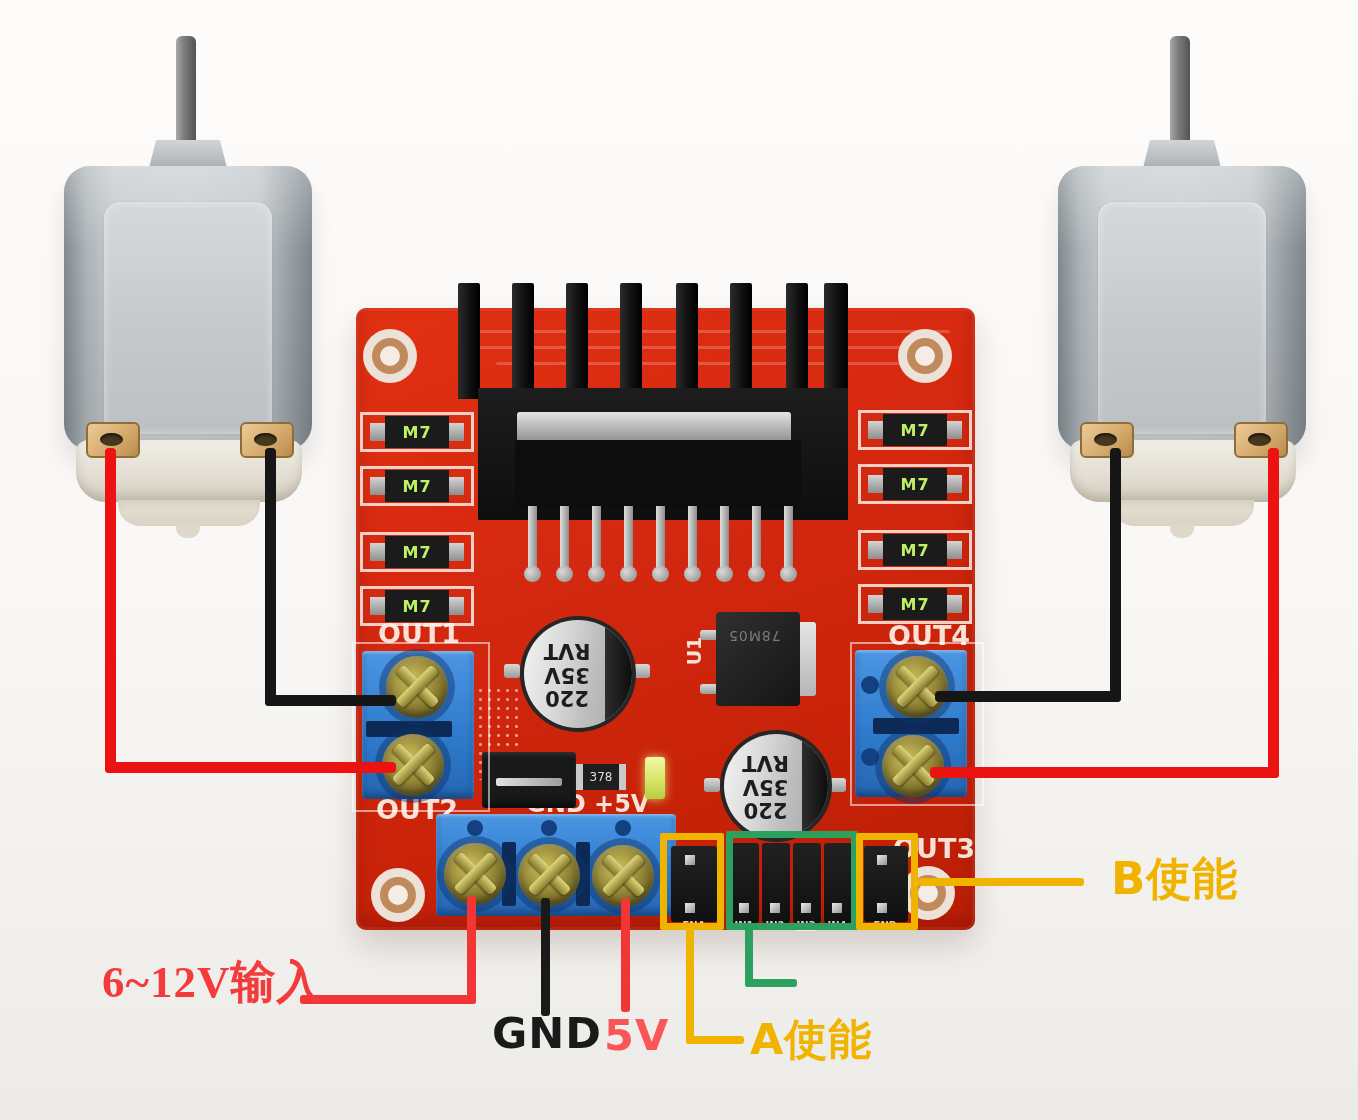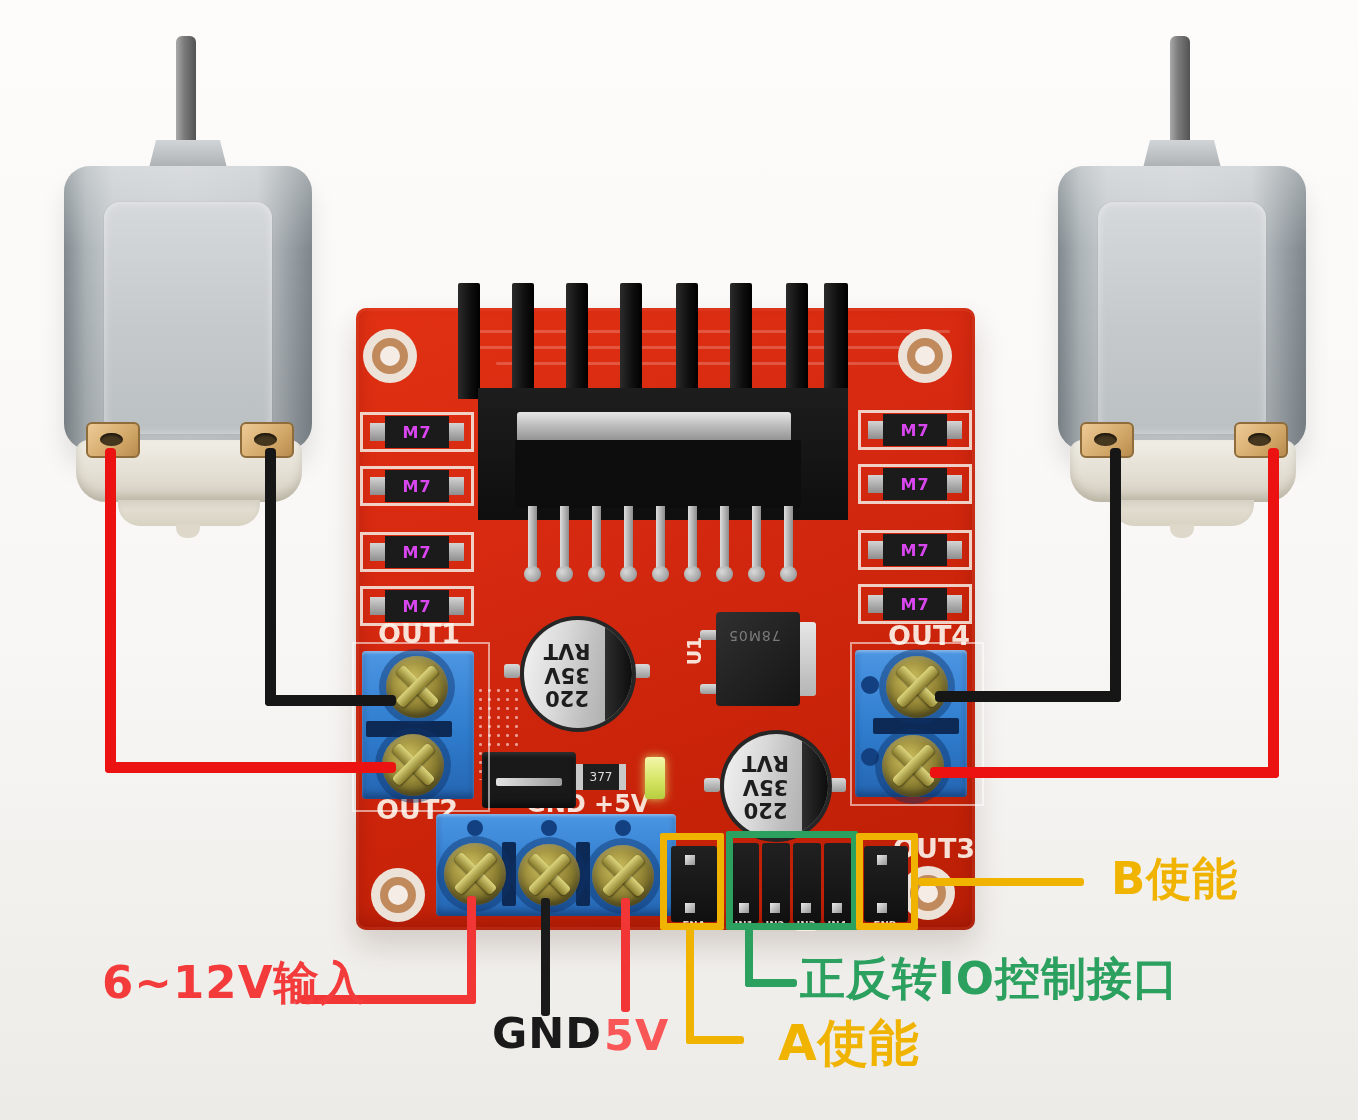--- a/index.html
+++ b/index.html
@@ -47,21 +47,21 @@
   .chip-tab{position:absolute;background:linear-gradient(180deg,#e6e6e6,#bdbdbd 45%,#8f8f8f);border-radius:3px;}
   .chip-body{position:absolute;background:#0d0d0d;border-radius:2px;}
   .watermark{position:absolute;border:4px solid rgba(225,232,238,.60);display:flex;align-items:center;justify-content:center;
        color:rgba(232,238,244,.85);font-size:33px;font-weight:600;letter-spacing:4px;box-sizing:border-box;}
   .cpin{position:absolute;width:9px;background:linear-gradient(90deg,#dedede,#8c8c8c);}
   .cpin::after{content:"";position:absolute;left:-4px;bottom:-4px;width:17px;height:16px;border-radius:50%;
        background:radial-gradient(circle at 35% 35%,#d9d9d9,#898989);}
   .diode{position:absolute;width:114px;height:40px;border:3px solid rgba(246,238,230,.85);box-sizing:border-box;
        display:flex;align-items:center;justify-content:center;gap:0;}
   .dlead{width:15px;height:18px;background:linear-gradient(180deg,#d4d4d4,#8e8e8e);}
-  .dbody{width:64px;height:32px;background:#1b1b1b;color:#d946ef;font-size:16px;font-weight:600;letter-spacing:1px;
+  .dbody{width:64px;height:32px;background:#1b1b1b;color:#bef264;font-size:16px;font-weight:600;letter-spacing:1px;
        display:flex;align-items:center;justify-content:center;}
   .silk{position:absolute;color:rgba(252,242,232,.92);font-weight:700;}
   .silk-outline{position:absolute;border:2px solid rgba(255,255,255,.55);}
   .dots{position:absolute;background-image:radial-gradient(rgba(255,255,255,.55) 1.2px,transparent 1.8px);background-size:9px 9px;}
 
   .bigcap{position:absolute;border-radius:50%;background:#262626;}
   .capface{position:absolute;inset:4px;border-radius:50%;overflow:hidden;
        background:linear-gradient(100deg,#f3f3f3 0%,#d9d9d9 35%,#bfbfbf 60%,#a2a2a2 100%);}
   .capdark{position:absolute;top:0;bottom:0;right:0;width:25%;background:linear-gradient(90deg,#2d2d2d,#0d0d0d);}
   .captext{position:absolute;left:2%;right:22%;top:0;bottom:0;display:flex;flex-direction:column;align-items:center;
@@ -251,21 +251,21 @@
           <span>220</span>
           <span>35V</span>
           <span>RVT</span>
         </div>
       </div>
     </div>
 
     <div class="jmp" style="left:126px;top:444px;width:94px;height:56px;">
       <div class="jmp-bar" style="left:14px;top:26px;width:66px;height:8px;"></div>
     </div>
-    <div class="res" style="left:220px;top:456px;width:50px;height:26px;">377</div>
+    <div class="res" style="left:220px;top:456px;width:50px;height:26px;">378</div>
     <div class="led" style="left:289px;top:449px;width:20px;height:42px;"></div>
 
     <div class="silk-outline" style="left:-4px;top:334px;width:134px;height:166px;"></div>
     <div class="silk-outline" style="left:494px;top:334px;width:130px;height:160px;"></div>
 
     <div class="tblock" style="left:6px;top:343px;width:112px;height:148px;">
       <div class="tslot" style="left:4px;top:70px;width:86px;height:16px;"></div>
       <div class="screw" style="left:24px;top:5px;width:62px;height:62px;"></div>
       <div class="screw" style="left:20px;top:83px;width:62px;height:62px;"></div>
     </div>
@@ -320,20 +320,19 @@
   <div class="ann red" style="left:467px;top:896px;width:9px;height:108px;"></div>
   <div class="ann red" style="left:300px;top:995px;width:176px;height:9px;"></div>
   <div class="ann black" style="left:541px;top:898px;width:9px;height:118px;"></div>
   <div class="ann red" style="left:621px;top:898px;width:9px;height:114px;"></div>
   <div class="ann yellow" style="left:686px;top:928px;width:8px;height:116px;"></div>
   <div class="ann yellow" style="left:686px;top:1036px;width:58px;height:8px;"></div>
   <div class="ann green" style="left:745px;top:928px;width:8px;height:59px;"></div>
   <div class="ann green" style="left:745px;top:979px;width:52px;height:8px;"></div>
   <div class="ann yellow" style="left:918px;top:878px;width:166px;height:8px;"></div>
 
-  <div class="cn" style="left:102px;top:960px;font-size:45px;color:#f43b3b;">6~12V输入</div>
+  <div class="cn" style="left:102px;top:960px;font-size:45px;color:#f43b3b;font-family:Liberation Serif, serif;">6~12V输入</div>
   <div class="cn" style="left:492px;top:1012px;font-size:43px;color:#1a1a1a;">GND</div>
   <div class="cn" style="left:604px;top:1014px;font-size:43px;color:#f95757;">5V</div>
-  <div class="cn" style="left:750px;top:1018px;font-size:50px;color:#f0b400;margin-left:28px;">A使能</div>
-  <div class="cn" style="left:800px;top:956px;font-size:45px;color:#2ba05f;">正反转IO控制接口</div>
+  <div class="cn" style="left:750px;top:1018px;font-size:43px;color:#f0b400;">A使能</div>
   <div class="cn" style="left:1088px;top:856px;font-size:45px;color:#f0b400;margin-left:23px;">B使能</div>
 
 </div>
 
 </body></html>

